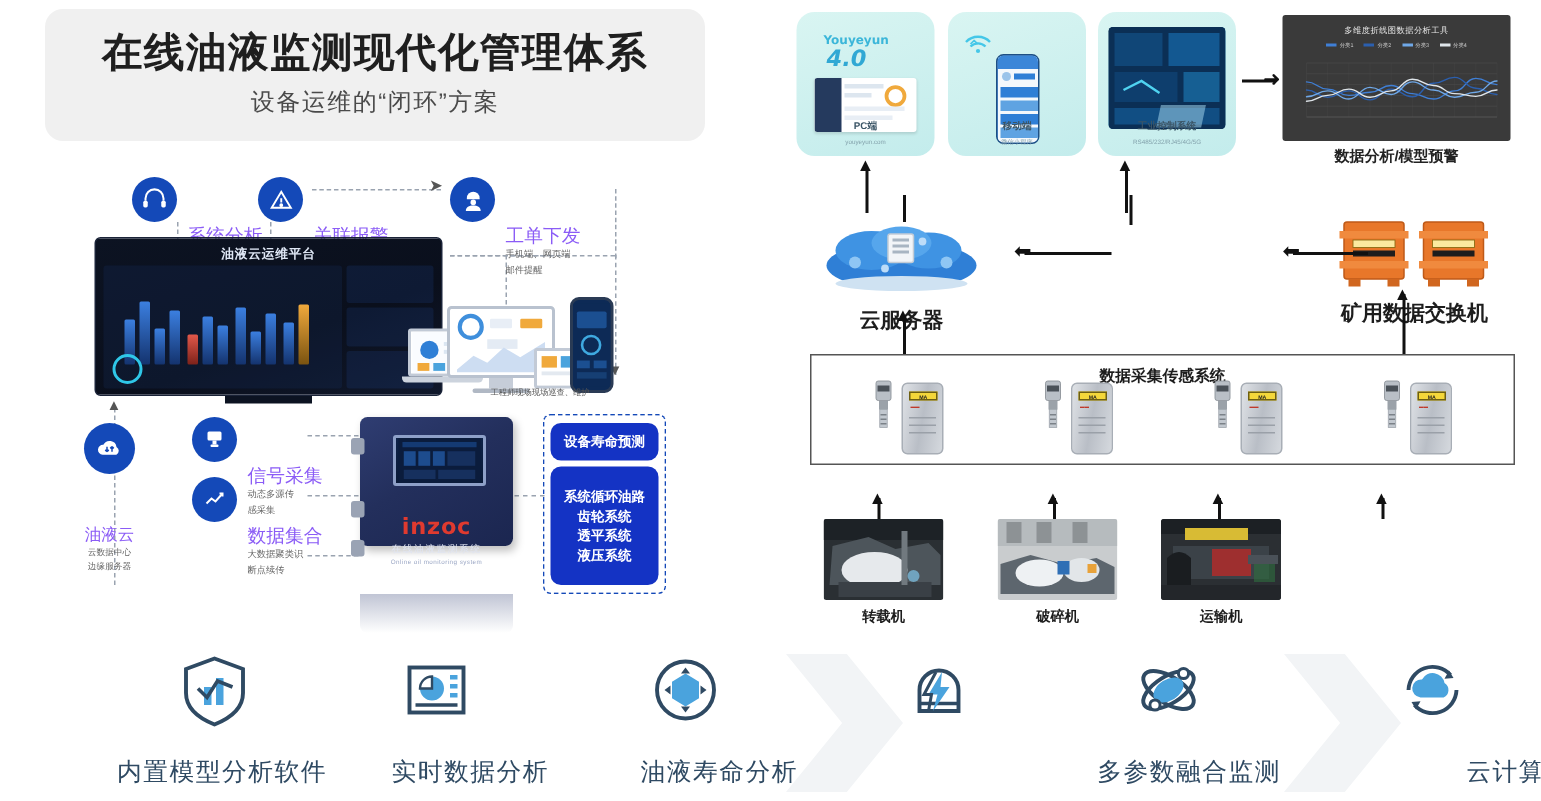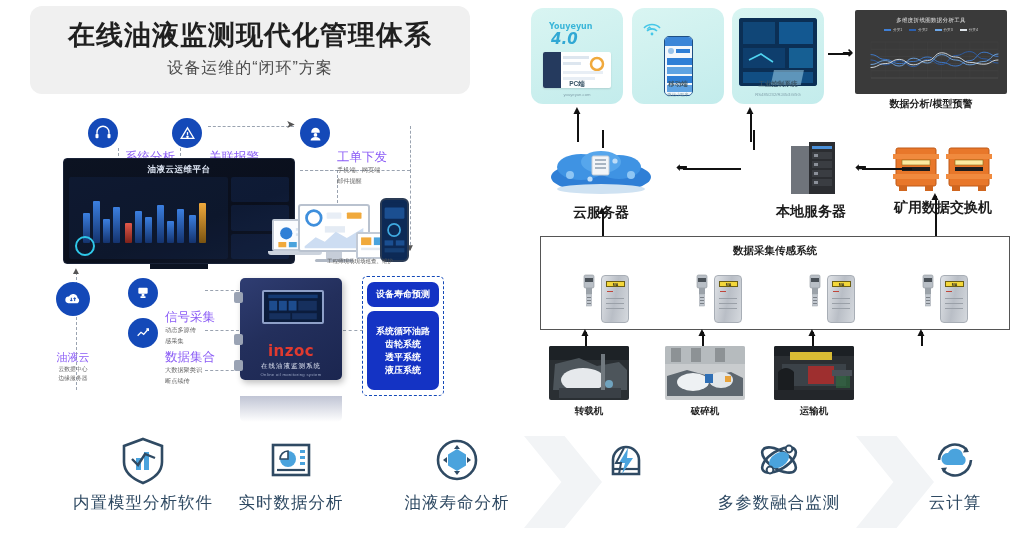--- a/index.html
+++ b/index.html
@@ -72,21 +72,21 @@
       border:2px solid #c2cad6; border-radius:2px; overflow:hidden;}
   .dev-laptop-base{ position:absolute; left:-2px; top:56px; width:54px; height:4px; background:#ccd3dd; border-radius:0 0 3px 3px;}
   .dev-tablet { position:absolute; left:86px; top:37px; width:34px; height:27px; background:#fff;
       border:2px solid #c2cad6; border-radius:2px;}
   .dev-phone { position:absolute; left:110px; top:3px; width:29px; height:64px; background:#0d2a56;
       border:2px solid #2a3b55; border-radius:6px; overflow:hidden;}
   .mini-chart { width:100%; height:100%; }
 
   
   .devbox {
-    position:absolute; left:240px; top:278px; width:102px; height:102px;
+    position:absolute; left:240px; top:278px; width:102px; height:86px;
     background:linear-gradient(150deg,#2f3d72 0%,#232f5c 45%,#1b2650 100%);
     border-radius:5px; box-shadow:2px 3px 6px rgba(0,0,0,.25);
   }
   .devbox-screen { position:absolute; left:22px; top:12px; width:62px; height:34px;
       background:linear-gradient(#0e2247,#0a1a38); border:2px solid #8ea0c8; border-radius:2px; overflow:hidden;}
   .devbox-brand { position:absolute; left:0; right:0; top:64px; text-align:center; }
   .devbox-brand .bn { color:#e03a2f; font-size:15px; font-weight:bold; letter-spacing:.5px; font-family:"DejaVu Sans", sans-serif;}
   .devbox-brand .bt { color:#dfe4f2; font-size:6.5px; margin-top:2px; letter-spacing:1px;}
   .devbox-brand .be { color:#9aa6c4; font-size:4.2px; margin-top:1px; letter-spacing:.3px;}
   .devbox-reflect { position:absolute; left:240px; top:396px; width:102px; height:26px;
@@ -107,21 +107,21 @@
   .note-field { position:absolute; left:327px; top:258px; font-size:5.5px; color:#555; white-space:nowrap;}
 
   
   .dash-h { position:absolute; border-top:1px dashed #9aa3b0; height:0; }
   .dash-v { position:absolute; border-left:1px dashed #9aa3b0; width:0; }
 
   
   .feature-row { position:absolute; left:0; top:432px; width:1027px; height:102px; }
   .feat { position:absolute; width:150px; text-align:center; }
   .feat .fi { height:56px; display:flex; align-items:center; justify-content:center; }
-  .feat .fl { font-size:16.5px; color:#2f4a63; margin-top:4px; letter-spacing:1px;}
+  .feat .fl { font-size:16.5px; color:#2f4a63; margin-top:16px; letter-spacing:1px;text-align:right;}
   .chev { position:absolute; top:4px; width:78px; height:92px; background:#f2f4f6;
       clip-path: polygon(0 0, 52% 0, 100% 50%, 52% 100%, 0 100%, 48% 50%); }
 
   
   .right-panel { position:absolute; left:520px; top:0; width:507px; height:432px; }
 
   .appcard { position:absolute; top:8px; width:92px; height:96px;
       background:linear-gradient(160deg,#d9f5f2,#c3ecec); border-radius:12px; }
   .appcard .cap { position:absolute; left:0; right:0; bottom:15px; text-align:center;
       font-size:6.5px; font-weight:bold; color:#3b5566;}
@@ -152,21 +152,21 @@
   .cp-lab { position:absolute; left:335px; top:97px; width:152px; text-align:center;
       font-size:10px; font-weight:bold; color:#222; }
 
   .node { position:absolute; text-align:center; }
   .node .nl { font-size:14px; font-weight:bold; color:#1d1d1d; margin-top:3px; white-space:nowrap;}
 
   .cloudsrv { left:545px; top:145px; width:112px; }
   .localsrv { left:763px; top:140px; width:96px; }
   .switch { left:888px; top:140px; width:110px; }
 
-  .sensorbox { position:absolute; left:540px; top:236px; width:470px; height:94px;
+  .sensorbox { position:absolute; left:540px; top:236px; width:470px; height:74px;
       border:1.5px solid #555; background:#fff; }
   .sb-title { text-align:center; font-size:10.5px; font-weight:bold; color:#1d1d1d; margin-top:7px; }
   .sensors { position:absolute; left:8px; right:8px; top:26px; bottom:6px; display:flex; justify-content:space-around; align-items:flex-end;}
   .spair { display:flex; align-items:flex-end; gap:5px; }
   .sensor-probe { width:14px; }
   .sensor-mod { width:28px; height:48px; background:linear-gradient(100deg,#dfe2e6,#b9bec6 50%,#d5d9de);
       border-radius:4px; position:relative; border:1px solid #a8aeb6;}
   .mod-label { position:absolute; left:4px; top:5px; width:19px; height:6px; background:#f4d73a; border:.5px solid #6d5f12;
       font-size:3.5px; color:#222; font-weight:bold; text-align:center; line-height:6px;}
   .mod-red { position:absolute; left:5px; top:13px; font-size:3px; color:#c0392b;}
@@ -540,36 +540,20 @@
       <rect x="50" y="22" width="11" height="2" fill="#a8b5c2"></rect>
       <circle cx="25" cy="30" r="4" fill="#8fc6f4"></circle>
         <circle cx="86" cy="30" r="4" fill="#8fc6f4"></circle>
       <circle cx="70" cy="16" r="2.6" fill="#bcdcf8"></circle>
         <circle cx="45" cy="34" r="2.6" fill="#bcdcf8"></circle>
       <ellipse cx="56" cy="44" rx="44" ry="5" fill="#cfe2f2"></ellipse>
     </svg>
     <div class="nl">云服务器</div>
   </div>
 
-  <div class="node localsrv">
-    <svg width="96" height="56" viewBox="0 0 96 56">
-      <rect x="28" y="6" width="18" height="48" fill="#6f747b"></rect>
-      <rect x="46" y="2" width="26" height="52" fill="#2b2d31"></rect>
-      <rect x="49" y="6" width="20" height="3" fill="#4a90d9"></rect>
-      <rect x="49" y="12" width="20" height="7" fill="#3a3d42"></rect>
-      <rect x="49" y="21" width="20" height="7" fill="#3a3d42"></rect>
-      <rect x="49" y="30" width="20" height="7" fill="#3a3d42"></rect>
-      <rect x="49" y="39" width="20" height="7" fill="#3a3d42"></rect>
-      <rect x="51" y="14" width="4" height="3" fill="#8b9099"></rect>
-        <rect x="51" y="23" width="4" height="3" fill="#8b9099"></rect>
-      <rect x="51" y="32" width="4" height="3" fill="#8b9099"></rect>
-        <rect x="51" y="41" width="4" height="3" fill="#8b9099"></rect>
-    </svg>
-    <div class="nl">本地服务器</div>
-  </div>
 
   <div class="node switch">
     <svg width="110" height="52" viewBox="0 0 110 52">
       <g>
         <rect x="8" y="8" width="40" height="38" rx="2" fill="#e8772a" stroke="#bf5a18"></rect>
         <rect x="5" y="14" width="46" height="5" fill="#f08a3e"></rect>
         <rect x="5" y="34" width="46" height="5" fill="#f08a3e"></rect>
         <rect x="14" y="20" width="28" height="5" fill="#fbe9a0" stroke="#8a6b14" stroke-width=".6"></rect>
         <rect x="14" y="27" width="28" height="4" fill="#1d1d1d"></rect>
         <rect x="11" y="46" width="8" height="5" fill="#d0661f"></rect>

